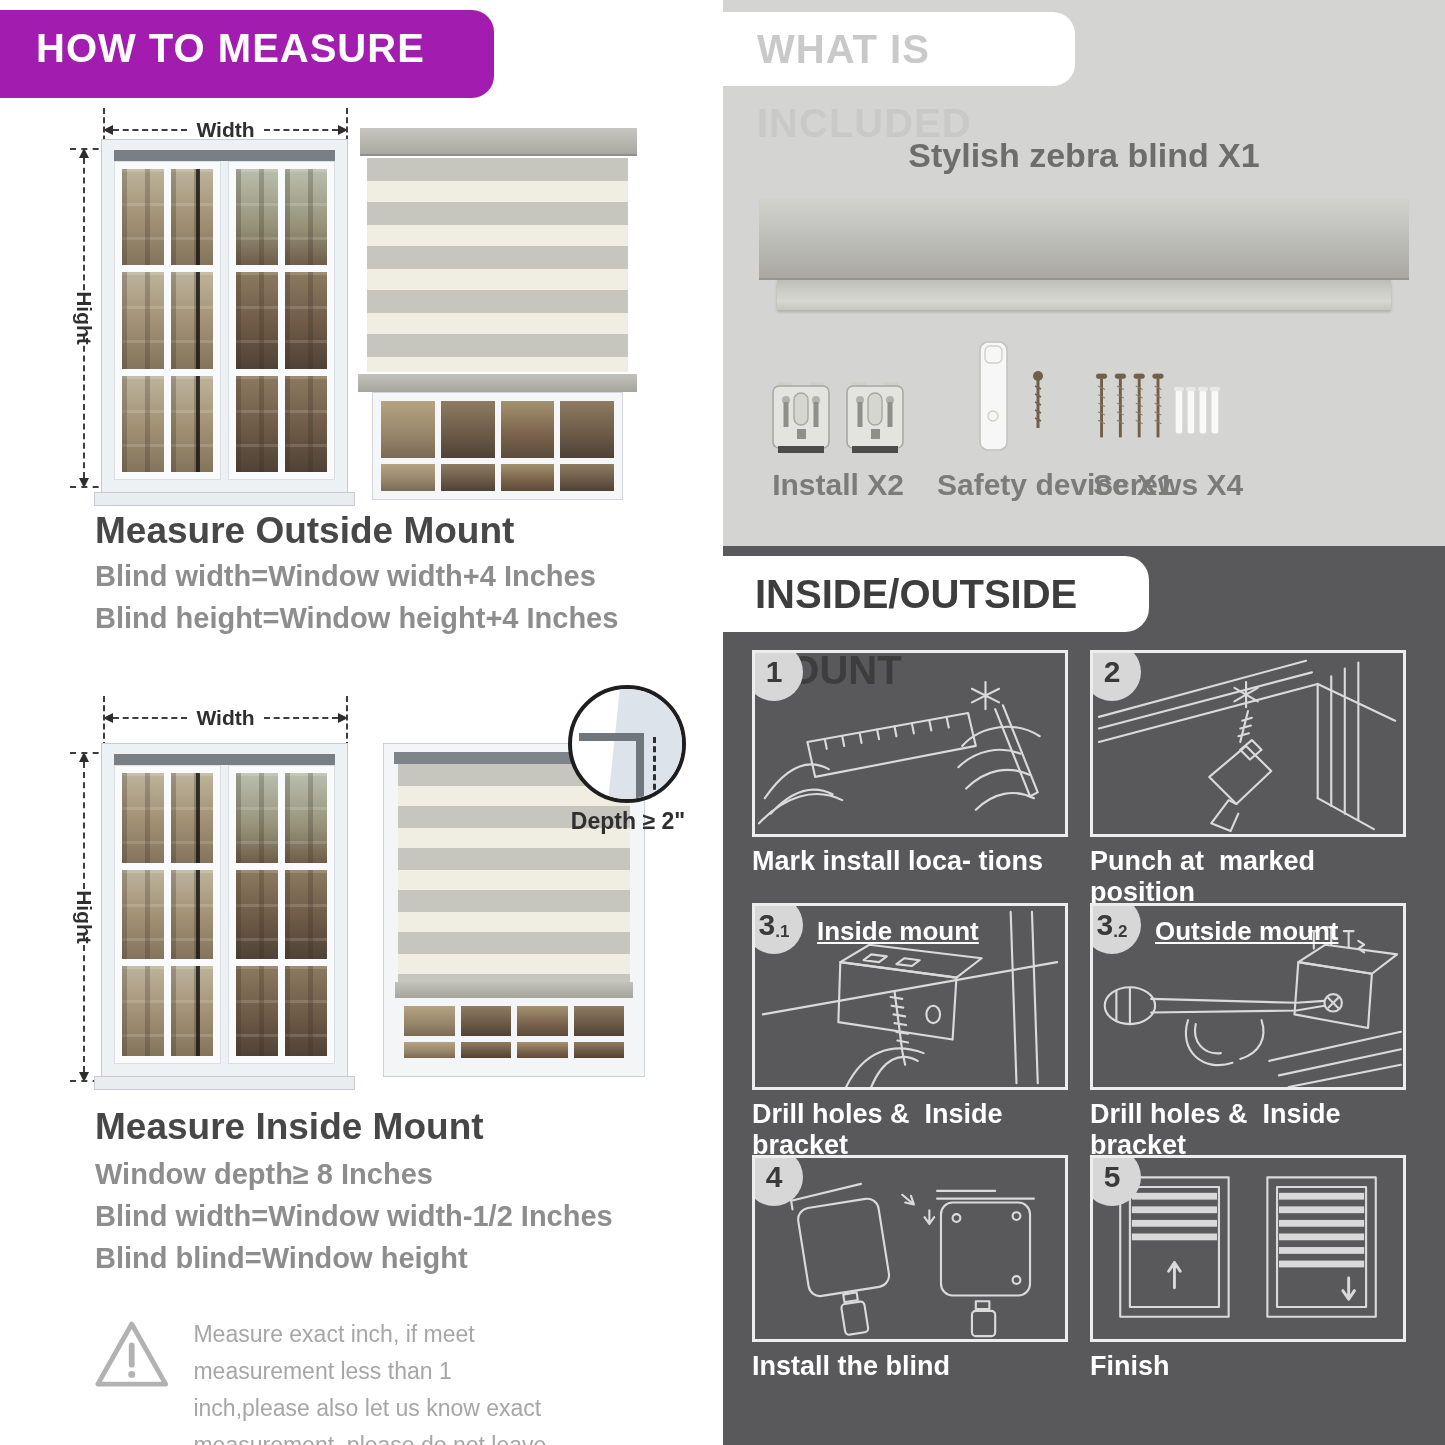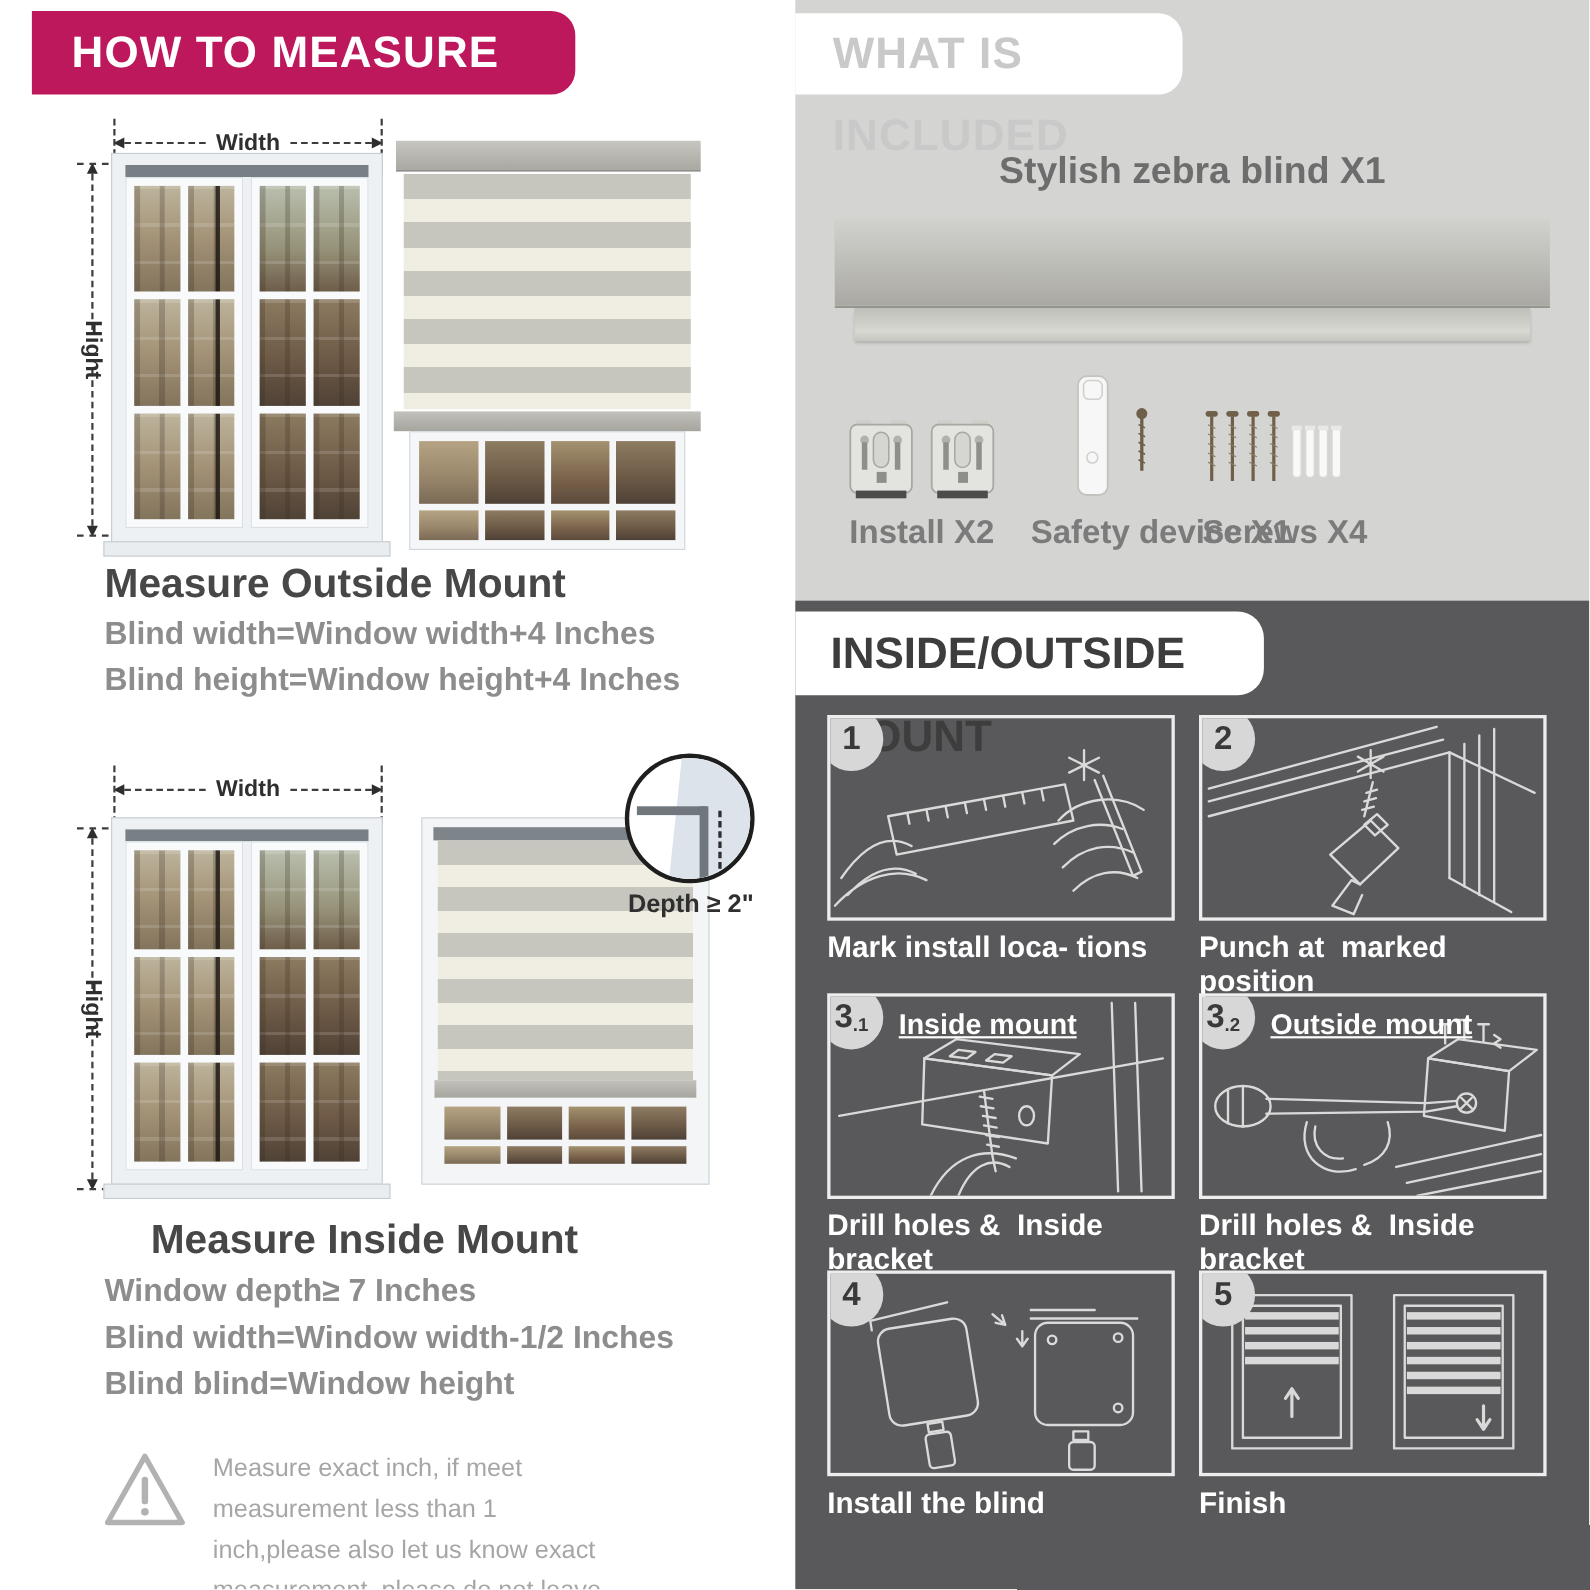--- a/index.html
+++ b/index.html
@@ -1,22 +1,22 @@
 <!DOCTYPE html>
 <html><head>
 <meta charset="utf-8">
 <style>
   * { margin:0; padding:0; box-sizing:border-box; }
   body { font-family:"Liberation Sans", sans-serif; background:#ffffff; }
   .canvas { position:relative; width:1445px; height:1445px; background:#ffffff; overflow:hidden; }
 
   
-  .banner-left { position:absolute; left:0; top:10px; width:494px; height:76px;
-    background:#be185d; border-radius:0 22px 22px 0; color:#ffffff;
-    font-size:40px; font-weight:800; letter-spacing:1px; line-height:76px; padding-left:36px;margin-left:29px; }
+  .banner-left { position:absolute; left:0; top:10px; width:494px; height:88px;
+    background:#a21caf; border-radius:0 22px 22px 0; color:#ffffff;
+    font-size:40px; font-weight:800; letter-spacing:1px; line-height:76px; padding-left:36px; }
 
   .diagram { position:absolute; left:0; width:812px; }
   .d1 { top:100px; height:415px; }
   .d2 { top:680px; height:430px; }
 
   
   .dim-width { position:absolute; display:flex; align-items:center; height:16px; }
   .dim-width .seg { flex:1; border-top:2px dashed #3d3d3d; }
   .dim-width .lbl { padding:0 9px; font-size:21px; font-weight:700; color:#2f2f2f; }
   .arrow { width:0; height:0; border-style:solid; }
@@ -238,22 +238,22 @@
     </div>
     <div class="callout" style="left:568px; top:5px;">
       <div class="ci-light"></div>
       <div class="ci-h"></div>
       <div class="ci-v"></div>
       <div class="ci-dash"></div>
     </div>
     <div class="depth-lbl" style="left:558px; top:128px;">Depth ≥ 2"</div>
   </div>
 
-  <h2 class="section-h" style="top:1106px;margin-left:42px;">Measure Inside Mount</h2>
-  <p class="body-line" style="top:1158px;">Window depth≥ 7 Inches</p>
+  <h2 class="section-h" style="top:1106px;">Measure Inside Mount</h2>
+  <p class="body-line" style="top:1158px;">Window depth≥ 8 Inches</p>
   <p class="body-line" style="top:1200px;">Blind width=Window width-1/2 Inches</p>
   <p class="body-line" style="top:1242px;">Blind blind=Window height</p>
 
   <div class="warn-wrap">
     <svg width="82" height="78" viewBox="0 0 82 78">
       <path d="M41,7 L76,69 L6,69 Z" fill="none" stroke="#b2b2b2" stroke-width="5" stroke-linejoin="round"></path>
       <line x1="41" y1="29" x2="41" y2="49" stroke="#b2b2b2" stroke-width="6" stroke-linecap="round"></line>
       <circle cx="41" cy="59" r="3.6" fill="#b2b2b2"></circle>
     </svg>
     <p class="warn-text">Measure exact inch, if meet measurement less than 1 inch,please also let us know exact measurement, please do not leave it</p>

